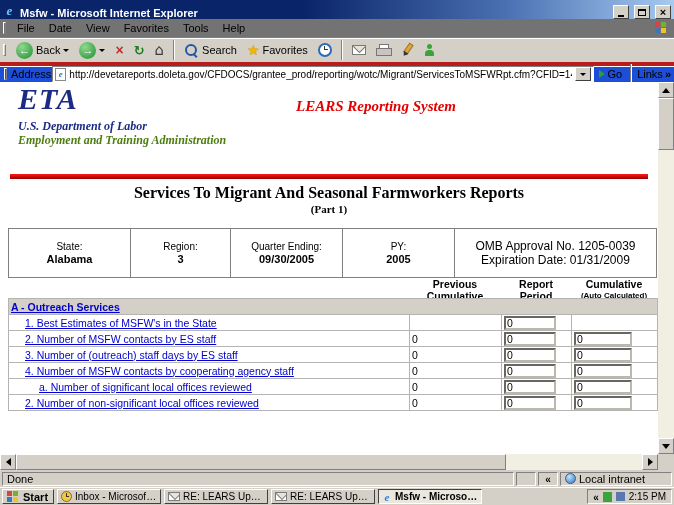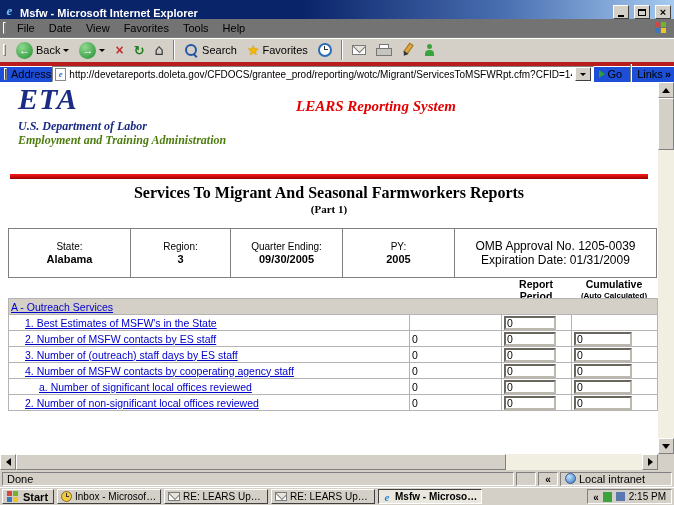--- a/index.html
+++ b/index.html
@@ -98,21 +98,21 @@
   .col-head{position:absolute;text-align:center;font-weight:bold;font-size:10.5px;line-height:12px}
   .h-prev{left:409px;top:196px;width:92px}
   .h-rep{left:501px;top:196px;width:70px}
   .h-cum{left:571px;top:196px;width:86px}
   .h-sub{font-size:8px;font-weight:bold}
 
   .rep-tbl{position:absolute;left:8px;top:216px;border-collapse:collapse;table-layout:fixed;width:649px}
   .rep-tbl td{border:1px solid #B4B4B4;height:16px;padding:0 2px;overflow:hidden;white-space:nowrap;font-size:10.5px;vertical-align:middle}
   .sec-cell{background:#D4D0C8;padding-left:3px}
   .lnk{color:#0000CC;text-decoration:underline;cursor:pointer}
-  .sec-lnk{font-weight:normal}
+  .sec-lnk{font-weight:bold}
   .lbl-cell.ind1{padding-left:16px}
   .lbl-cell.ind2{padding-left:30px}
   .prev-cell{padding-left:5px}
   .in-cell{padding-left:3px}
   .val-input{height:14px;font:10.5px "Liberation Sans",sans-serif;border:2px inset #BDB8AE;padding:0 1px;background:#fff}
   .val-input.rp{width:52px}
   .val-input.cu{width:58px}
 
   
   .vscroll{position:absolute;right:0;top:82px;width:16px;height:372px;background:#F1EFE2}
@@ -301,20 +301,24 @@
           <div class="info-val">2005</div>
         </td>
         <td>
           <div class="info-omb">OMB Approval No. 1205-0039</div>
           <div class="info-omb">Expiration Date: 01/31/2009</div>
         </td>
       </tr>
     </tbody>
       </table>
 
+    <div class="col-head h-prev">
+      <div>Previous Cumulative</div>
+      <div>Reported</div>
+    </div>
     <div class="col-head h-rep">
       <div>Report</div>
       <div>Period</div>
     </div>
     <div class="col-head h-cum">
       <div>Cumulative</div>
       <div class="h-sub">(Auto Calculated)</div>
     </div>
 
     <table class="rep-tbl">

